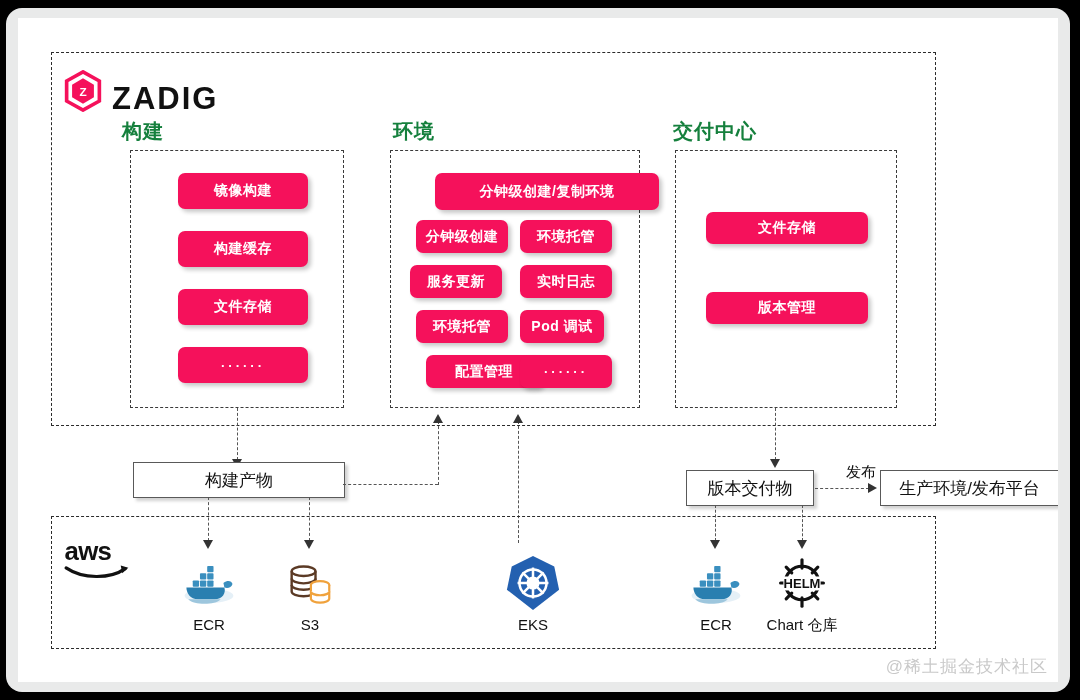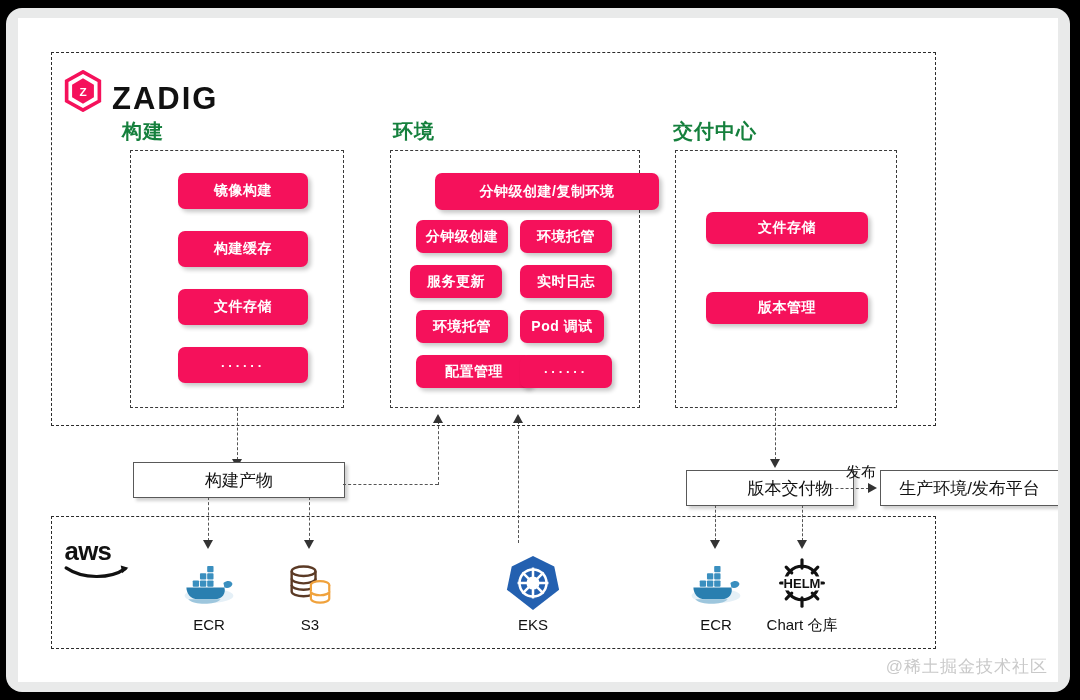--- a/index.html
+++ b/index.html
@@ -95,21 +95,21 @@
 
   <div class="pill" style="left:398px;top:202px;width:92px;height:33px;">分钟级创建</div>
   <div class="pill" style="left:502px;top:202px;width:92px;height:33px;">环境托管</div>
 
   <div class="pill" style="left:392px;top:247px;width:92px;height:33px;">服务更新</div>
   <div class="pill" style="left:502px;top:247px;width:92px;height:33px;">实时日志</div>
 
   <div class="pill" style="left:398px;top:292px;width:92px;height:33px;">环境托管</div>
   <div class="pill" style="left:502px;top:292px;width:84px;height:33px;">Pod 调试</div>
 
-  <div class="pill" style="left:398px;top:337px;width:116px;height:33px;">配置管理</div>
+  <div class="pill" style="left:408px;top:337px;width:116px;height:33px;">配置管理</div>
   <div class="pill dots" style="left:502px;top:337px;width:92px;height:33px;">······</div>
 
   <div class="sect-title" style="left:655px;top:100px;">交付中心</div>
   <div class="dashbox thin" style="left:657px;top:132px;width:222px;height:258px;"></div>
 
   <div class="pill" style="left:688px;top:194px;width:162px;height:32px;">文件存储</div>
   <div class="pill" style="left:688px;top:274px;width:162px;height:32px;">版本管理</div>
 
   <div class="vline" style="left:219px;top:390px;height:52px;"></div>
   <div class="arrow-d" style="left:214px;top:441px;"></div>
@@ -119,21 +119,21 @@
   <div class="hline" style="left:325px;top:466px;width:95px;"></div>
   <div class="vline" style="left:420px;top:403px;height:64px;"></div>
   <div class="arrow-u" style="left:415px;top:396px;"></div>
 
   <div class="vline" style="left:500px;top:403px;height:122px;"></div>
   <div class="arrow-u" style="left:495px;top:396px;"></div>
 
   <div class="vline" style="left:757px;top:390px;height:52px;"></div>
   <div class="arrow-d" style="left:752px;top:441px;"></div>
 
-  <div class="wbox" style="left:668px;top:452px;width:126px;height:34px;padding-left:40px;">版本交付物</div>
+  <div class="wbox" style="left:668px;top:452px;width:126px;height:34px;">版本交付物</div>
 
   <div class="hline" style="left:797px;top:470px;width:54px;"></div>
   <div class="arrow-r" style="left:850px;top:465px;"></div>
   <div class="edgelabel" style="left:828px;top:445px;">发布</div>
 
   <div class="wbox" style="left:862px;top:452px;width:177px;height:34px;">生产环境/发布平台</div>
 
   <div class="dashbox" style="left:33px;top:498px;width:885px;height:133px;"></div>
 
   <div style="position:absolute;left:45px;top:518px;width:76px;height:44px;">

